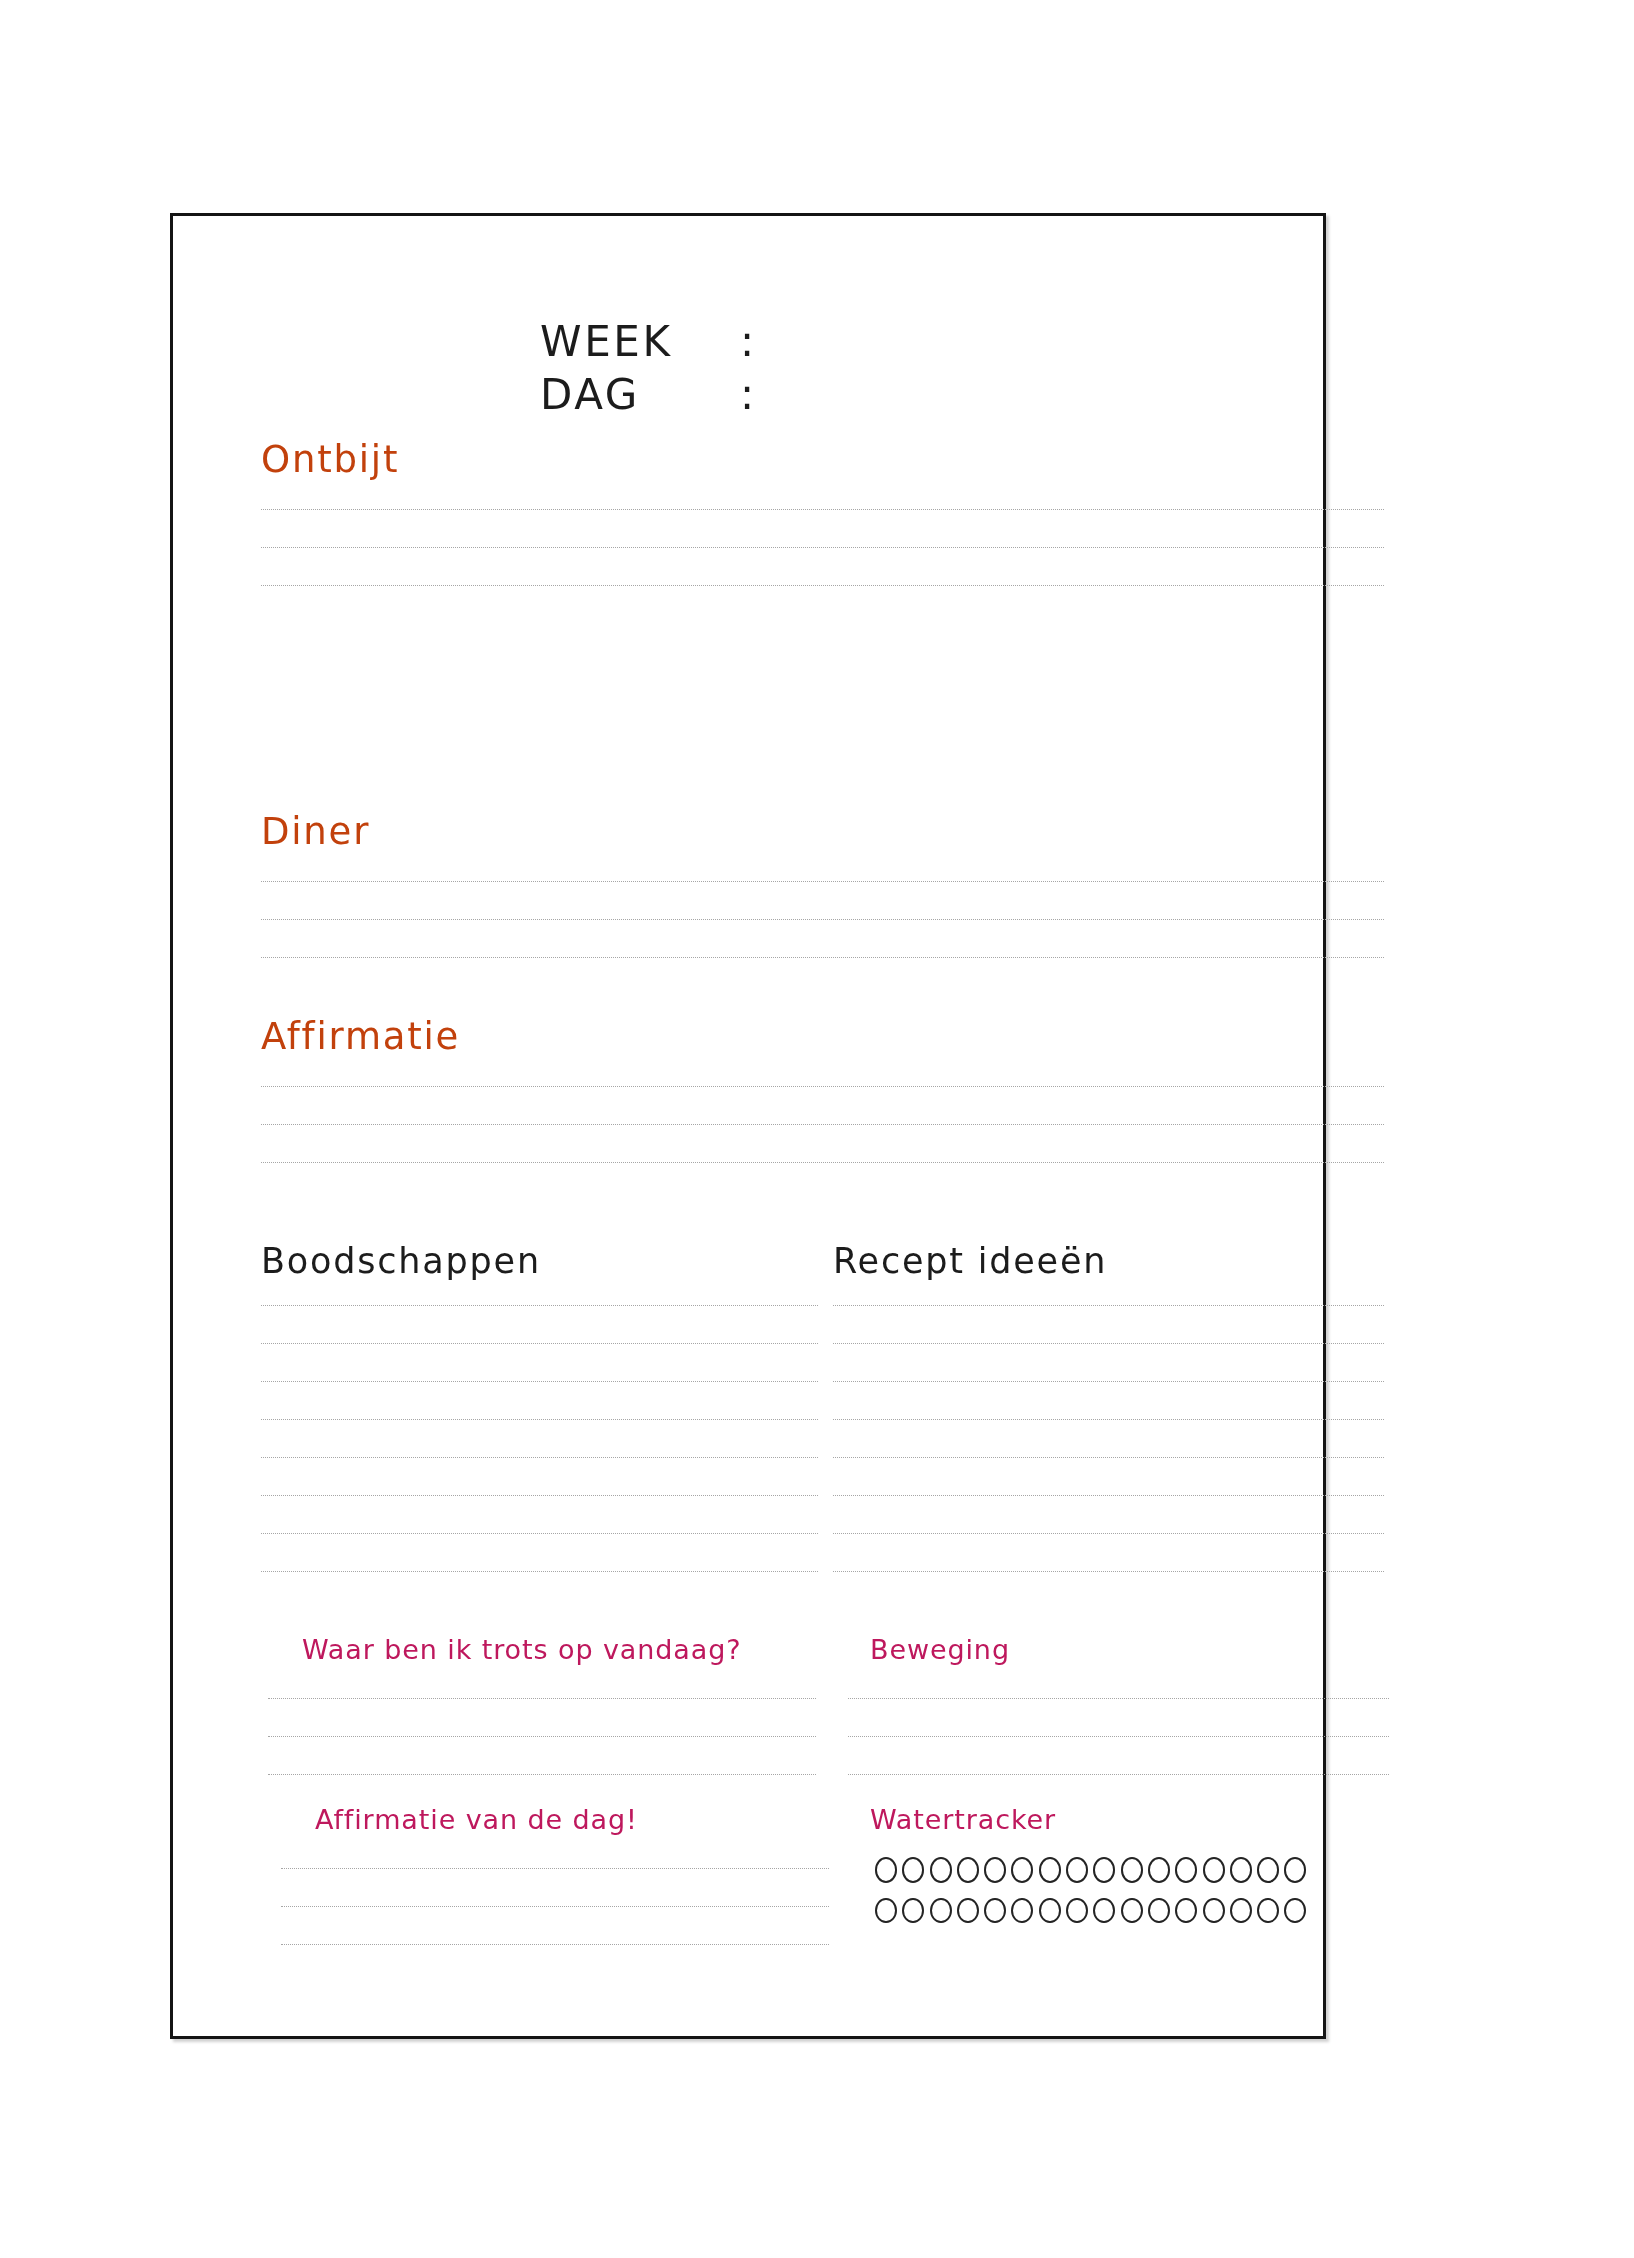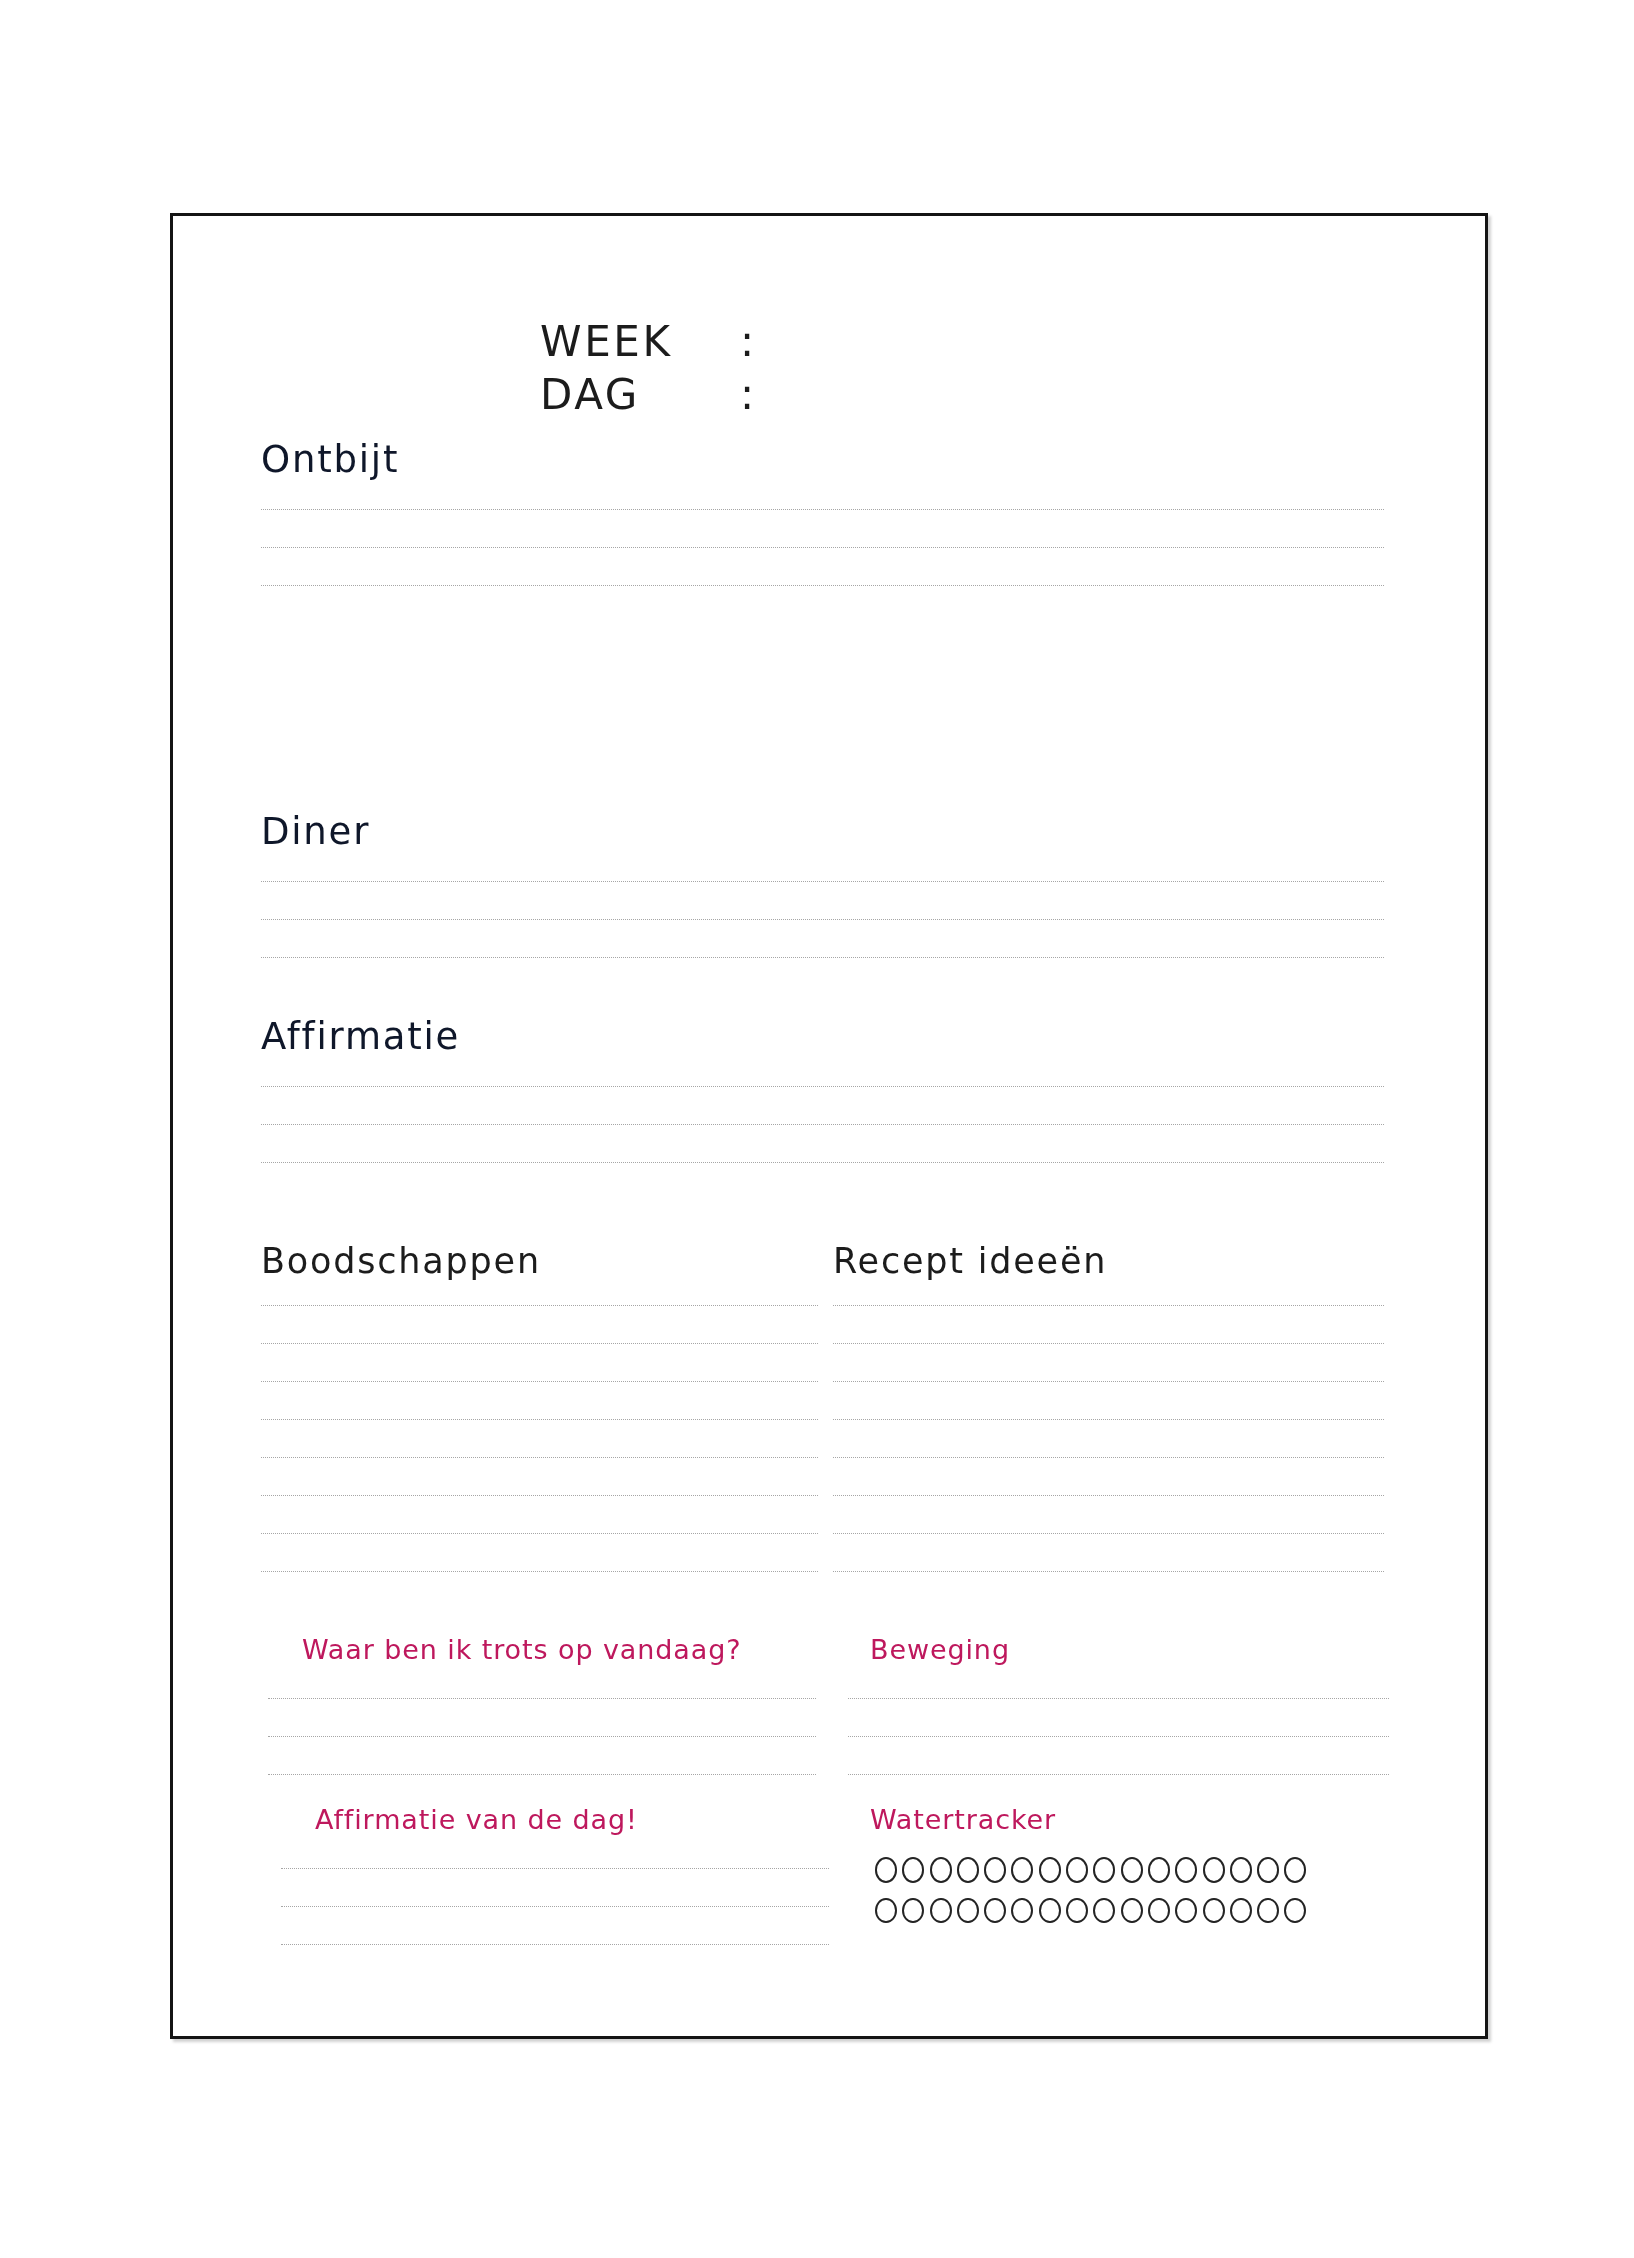--- a/index.html
+++ b/index.html
@@ -2,35 +2,35 @@
 <html style="font-size:14px"><head>
 <meta charset="utf-8">
 <title>Meal planner page</title>
 <style>
   html,body{margin:0;padding:0;}
   body{
     width:1635px;height:2258px;background:#ffffff;position:relative;
     font-family:"DejaVu Sans","Liberation Sans",sans-serif;color:#1e1e1e;
   }
   .sheet{
-    position:absolute;left:170px;top:213px;width:1318px;height:1826px;
+    position:absolute;left:170px;top:213px;width:1156px;height:1826px;
     box-sizing:border-box;border:3.5px solid #141414;background:#ffffff;
     box-shadow:2.6px 2.6px 2.6px rgba(0,0,0,0.18);
   }
   .abs{position:absolute;}
 
   
   .head-block{
     left:367px;top:99px;display:grid;grid-template-columns:200px auto;
     font-size:42px;letter-spacing:2.6px;line-height:53px;color:#1c1c1c;
   }
 
   
   .meal{left:88px;width:1123px;}
-  .meal .title{font-size:37px;letter-spacing:1.8px;height:71px;color:#0f172a;}
+  .meal .title{font-size:37px;letter-spacing:1.8px;height:71px;color:#c2410c;}
   .meal1{top:222px}.meal2{top:411px}.meal3{top:594px}.meal4{top:799px}
 
   .rule{height:37px;border-top:1.8px dotted #a6a6a6;}
 
   
   .listcol{top:1025px;}
   .listcol .title{font-size:35px;letter-spacing:1.8px;text-align:left;height:64px;color:#1c1c1c;}
   .col-left{left:88px;width:557px;}
   .col-right{left:660px;width:551px;}
 

